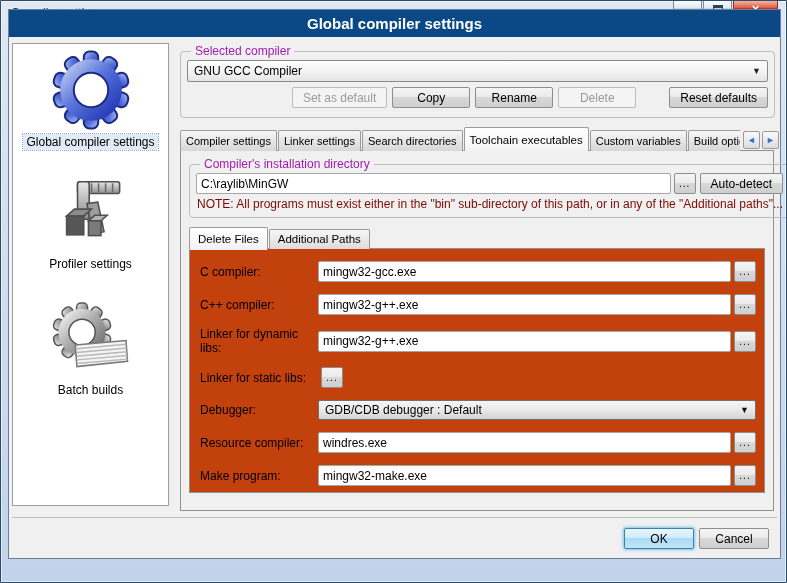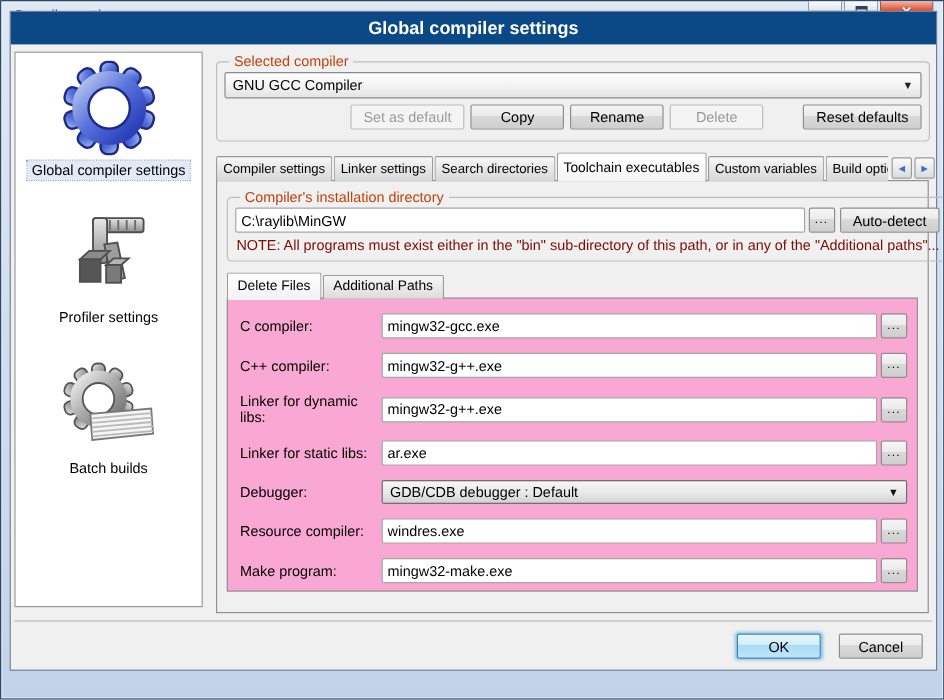--- a/index.html
+++ b/index.html
@@ -38,21 +38,21 @@
     position:absolute; left:3px; top:33px; width:157px; height:463px;
     background:#fff; border:1px solid #9c9c9c; display:flex; flex-direction:column; align-items:center;
   }
   .side-item { display:flex; flex-direction:column; align-items:center; cursor:default; }
   .side-label { font-size:12px; color:#000; padding:1px 3px; margin-top:4px; white-space:nowrap; }
   .side-item.selected .side-label { background:#e2eaf5; outline:1px dotted #8fa9c9; }
   .si-1 { margin-top:6px; } .si-2 { margin-top:24px; } .si-3 { margin-top:28px; }
   
   .main { position:absolute; left:168px; top:30px; width:602px; }
   fieldset { border:1px solid #bdbdbd; border-radius:4px; }
-  legend { font-size:12px; color:#c2410c; padding:0 4px; margin-left:4px; }
+  legend { font-size:12px; color:#a21caf; padding:0 4px; margin-left:4px; }
   .fs-compiler { margin:4px 4px 0 3px; height:74px; padding:2px 6px 4px 6px; }
   .combo {
     height:22px; border:1px solid #8a8a8a; border-radius:2px; background:linear-gradient(#ffffff,#f1f1f1 60%,#e4e4e4);
     display:flex; align-items:center; padding:0 6px; font-size:12px; cursor:default;
   }
   .combo .arrow { margin-left:auto; font-size:9px; color:#222; }
   .btnrow { display:flex; justify-content:flex-end; gap:5px; margin-top:5px; }
   .btn {
     height:21px; font-size:12px; color:#000; padding:0 10px; border:1px solid #8e8e8e; border-radius:2px;
     background:linear-gradient(#f5f5f5,#ebebeb 45%,#d9d9d9 46%,#cfcfcf); cursor:default;
@@ -91,32 +91,32 @@
   .browse { min-width:22px; width:22px; padding:0; margin-left:3px; height:21px; font-size:10px; letter-spacing:1px; }
   .autodetect { margin-left:4px; min-width:74px; }
   .note { font-size:12px; color:#7b0a02; margin:3px 0 2px 1px; white-space:nowrap; overflow:hidden; }
   
   .subtabs { display:flex; align-items:flex-end; margin:8px 0 0 8px; height:23px; position:relative; z-index:3; }
   .subtab {
     font-size:11.5px; padding:0 8px; height:20px; line-height:19px; border:1px solid #9b9b9b; border-bottom:none;
     border-radius:2px 2px 0 0; margin-right:1px; background:linear-gradient(#f7f7f7,#dcdcdc); cursor:default;
   }
   .subtab.active { height:23px; line-height:22px; background:linear-gradient(#ffffff,#f2f2f2); margin-bottom:-1px; z-index:4; position:relative; }
-  .subpanel { position:relative; z-index:2; margin:-1px 8px 0 8px; border:1px solid #919191; background:#f9a8d4; height:245px; padding-top:12px; }
+  .subpanel { position:relative; z-index:2; margin:-1px 8px 0 8px; border:1px solid #919191; background:#c2410c; height:245px; padding-top:12px; }
   .frow { display:flex; align-items:center; margin:0 8px 12px 10px; }
   .frow .flabel { width:118px; font-size:12px; color:#000; flex:0 0 118px; }
   .dd {
     flex:1; height:20px; border:1px solid #707070; border-radius:2px;
     background:linear-gradient(#f6f6f6,#e8e8e8 55%,#d2d2d2); display:flex; align-items:center;
     font-size:12px; padding:0 6px; cursor:default;justify-content:space-between;
   }
   .dd .arrow { margin-left:auto; font-size:9px; color:#111; }
   
   .footer { position:absolute; left:3px; right:3px; top:507px; border-top:1px solid #bcbcbc; padding:10px 8px 0 0;
-    display:flex; justify-content:flex-end; gap:15px; }
+    display:flex; justify-content:flex-end; gap:5px; }
   .btn.ok {
     min-width:70px; border-color:#3c7fb1;
     background:linear-gradient(#e9f6fd,#d0ecfb 45%,#a9dbf6 46%,#bfe6f9);
     box-shadow:0 0 3px 1px #7ec3e8;
   }
   .btn.cancel { min-width:70px; }
   svg { display:block; }
 </style>
 </head>
 <body>
@@ -305,21 +305,20 @@
           </div>
 
           <div class="frow">
             <span class="flabel">Linker for dynamic libs:</span>
             <input class="tfield" value="mingw32-g++.exe" style="">
             <button class="btn browse">...</button>
           </div>
 
           <div class="frow">
             <span class="flabel">Linker for static libs:</span>
-            <input class="tfield" value="ar.exe" style="">
             <button class="btn browse">...</button>
           </div>
 
           <div class="frow">
             <span class="flabel">Debugger:</span>
             <div class="dd">
               <span>GDB/CDB debugger : Default</span>
               <span class="arrow">▼</span>
             </div>
           </div>

